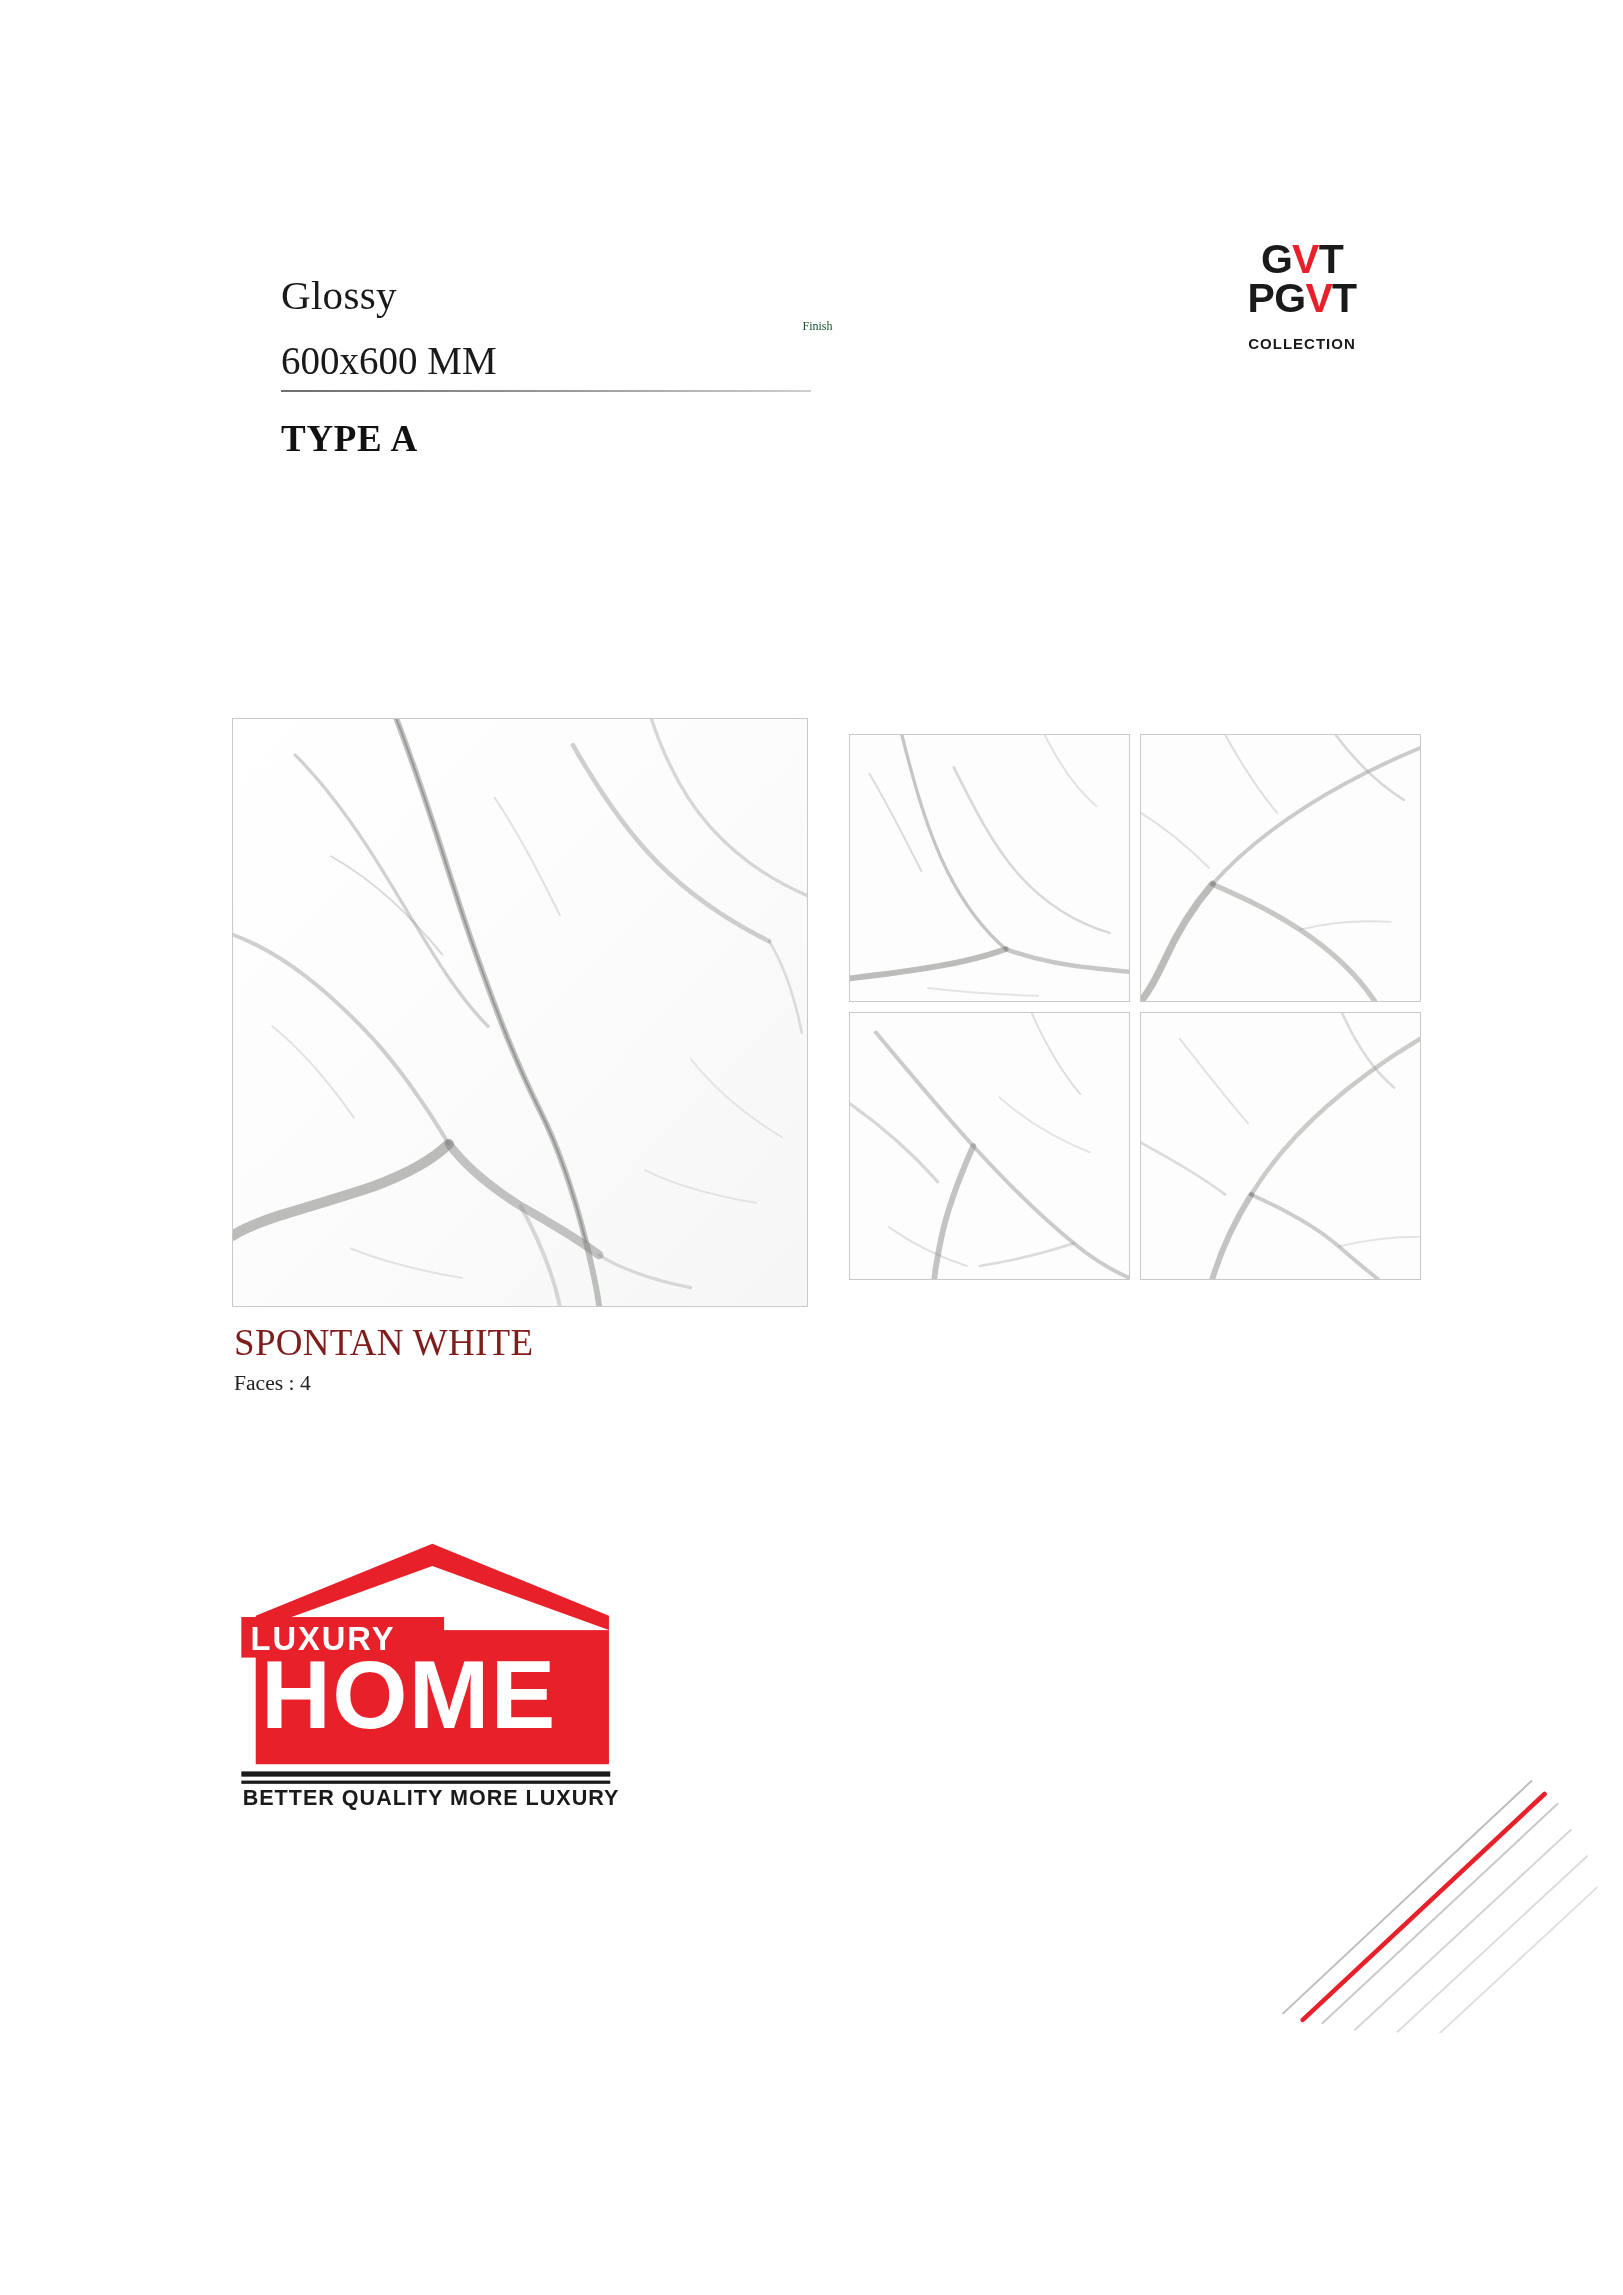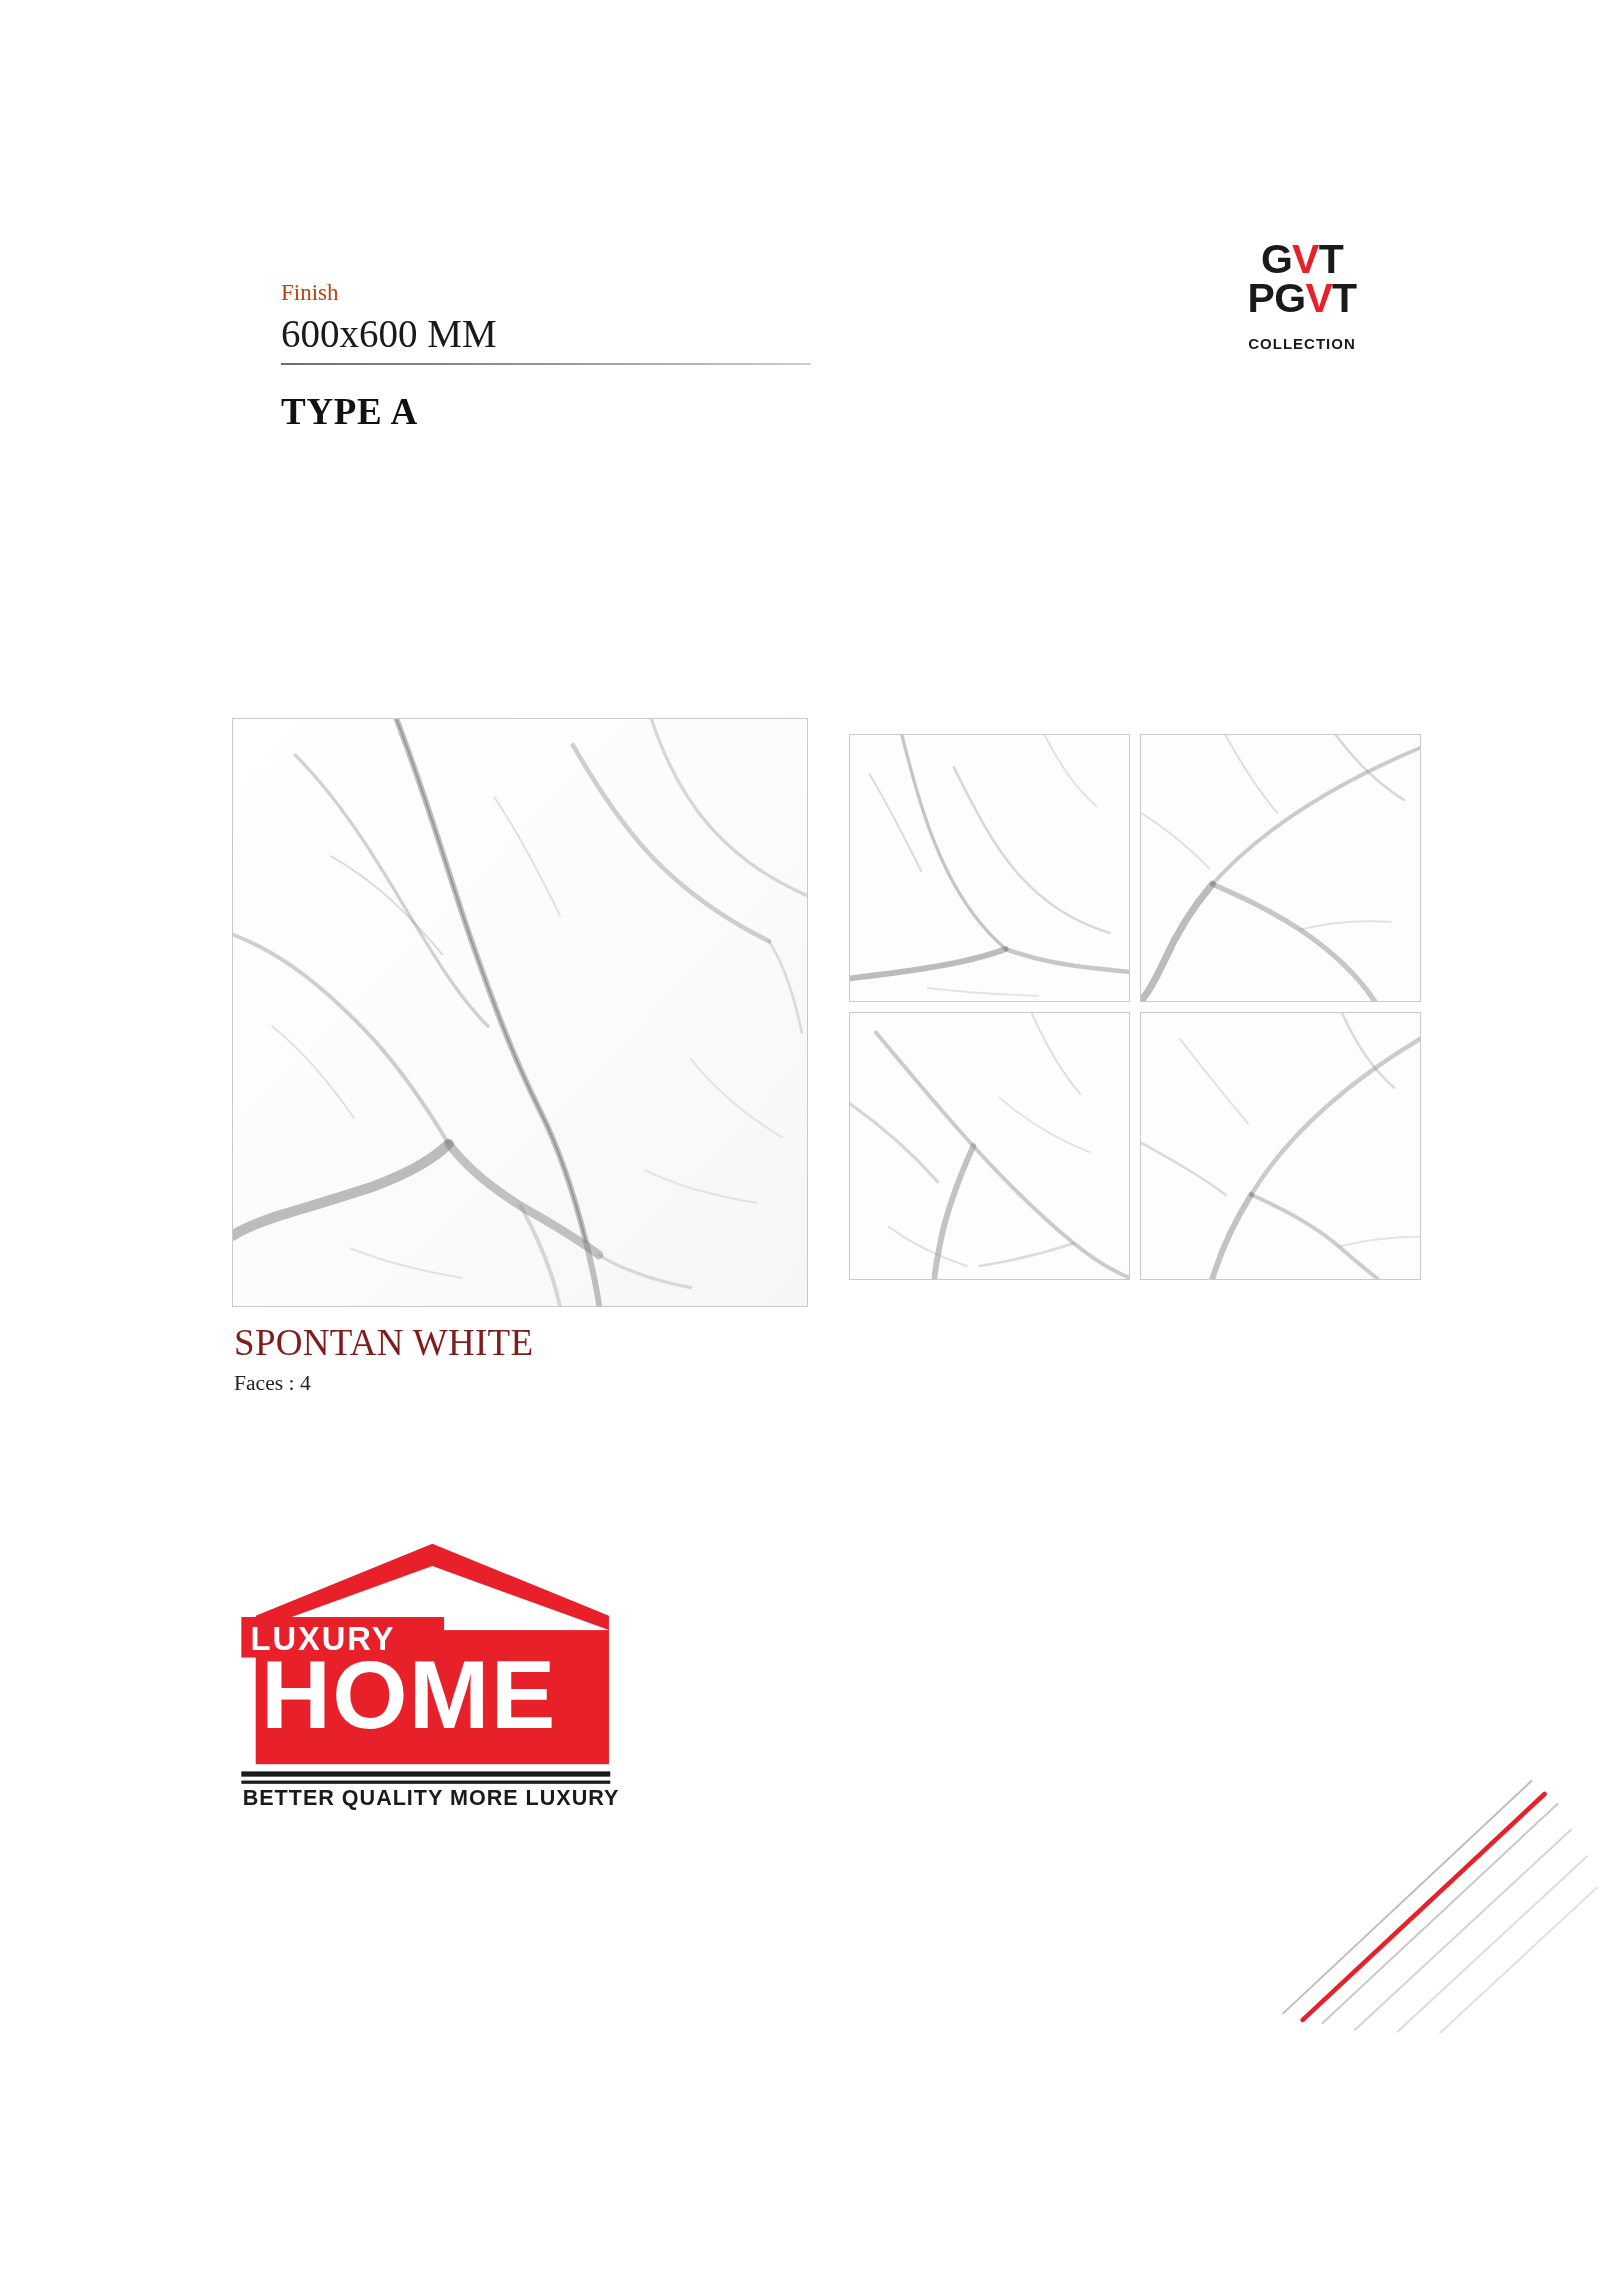--- a/index.html
+++ b/index.html
@@ -25,24 +25,25 @@
   }
   .finish-name {
     font-family: "Liberation Serif", serif;
     font-size: 41px;
     line-height: 1.0;
     letter-spacing: 0.3px;
     color: #1a1a1a;
   }
   .finish-label {
     font-family: "Liberation Serif", serif;
-    font-size: 23px;
+    font-size: 12px;
     line-height: 1.3;
     margin-top: 2.6px;
-    color: #c2410c;
+    color: #14532d;
+    text-align: center;
   }
   .size-text {
     font-family: "Liberation Serif", serif;
     font-size: 39px;
     line-height: 1.1;
     margin-top: 6px;
     color: #1a1a1a;
   }
   .header-rule {
     margin-top: 6.5px;
@@ -173,20 +174,21 @@
   .corner-streaks svg {
     display: block;
     width: 100%;
     height: 100%;
   }
 </style>
 </head>
 <body>
 
 <div class="header">
+  <div class="finish-name">Glossy</div>
   <div class="finish-label">Finish</div>
   <div class="size-text">600x600 MM</div>
   <div class="header-rule"></div>
   <div class="type-text">TYPE A</div>
 </div>
 
 <div class="gvt-logo">
   <div class="gvt-line">
     <span>G</span><span class="red">V</span><span>T</span>
   </div>

